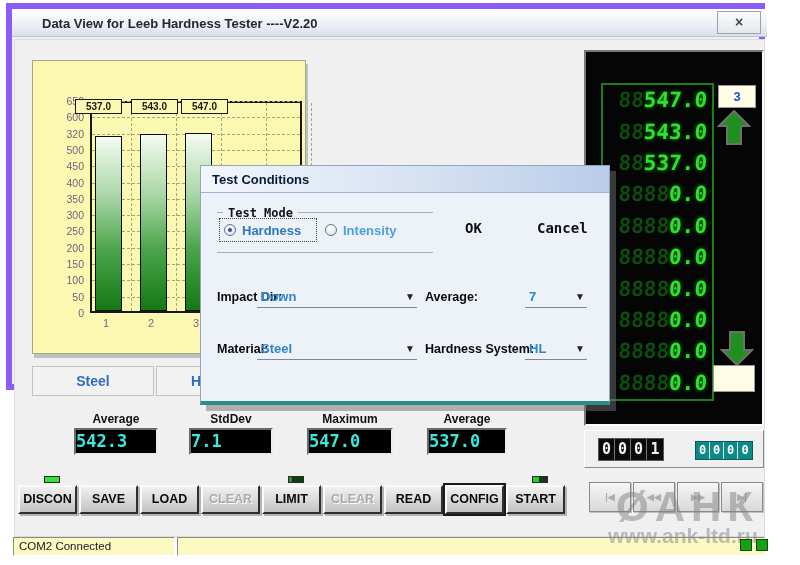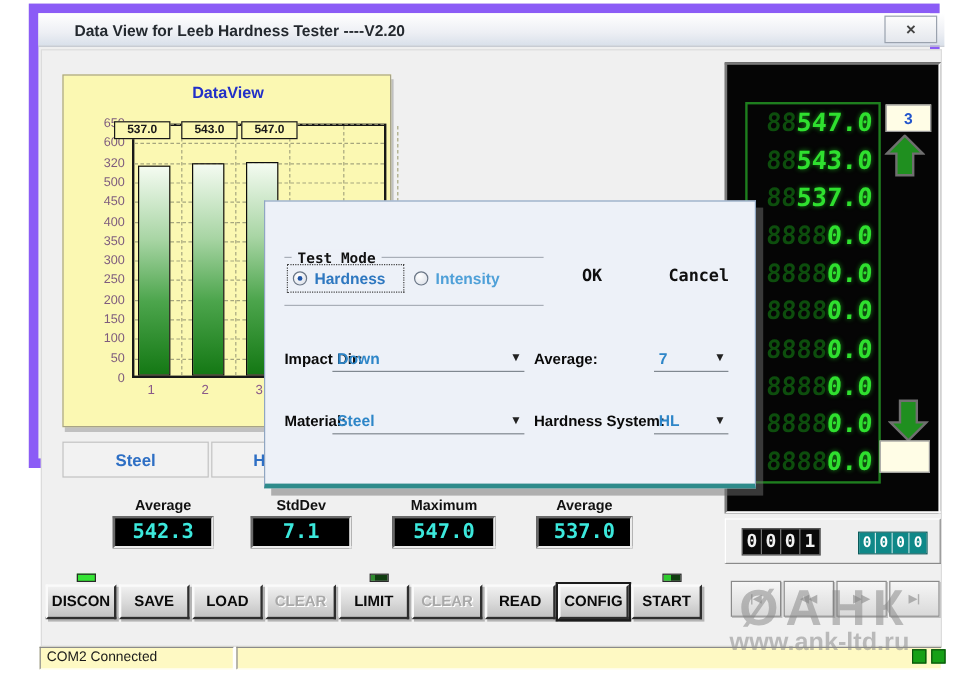--- a/index.html
+++ b/index.html
@@ -1,20 +1,20 @@
 <!DOCTYPE html>
 <html><head>
 <meta charset="utf-8">
 <style>
   * { margin:0; padding:0; box-sizing:border-box; }
   html,body { width:800px; height:565px; background:#fff; overflow:hidden;
     font-family:"Liberation Sans", sans-serif; }
   .abs { position:absolute; }
-  #window { position:absolute; left:24px; top:3px; width:759px; height:387px;
-    background:#EFEFEF; border:8px solid #8b5cf6; }
+  #window { position:absolute; left:6px; top:3px; width:759px; height:387px;
+    background:#EFEFEF; border:6px solid #8b5cf6; }
   
   #titlebar { left:0; top:0; width:755px; height:28px;
     background:linear-gradient(180deg,#FFFFFF 0%,#EDEFF4 60%,#D9E0EA 100%);
     border-bottom:1px solid #BFC4CC; }
   #title-text { left:30px; top:7px; font-size:13px; font-weight:bold; color:#24292F; }
   #close-btn { left:705px; top:2px; width:44px; height:23px; text-align:center;
     background:linear-gradient(180deg,#FCFCFC,#E4E7ED); border:1px solid #9AA2AE;
     font-size:14px; font-weight:bold; color:#444; line-height:21px; cursor:default; }
   #content-frame { left:2px; top:30px; width:751px; height:498px; border:1px solid #DCDCDC;
     background:#F0F0F0; }
@@ -88,21 +88,21 @@
   #counter-teal .cell { width:14px; height:17px; background:#0F8888; color:#FFFFFF;
     font-family:"DejaVu Sans Mono", monospace; font-size:12px; font-weight:bold;
     text-align:center; line-height:17px; border-right:1px solid #CFE8E8; }
   #counter-teal .cell:last-child { border-right:none; }
   
   .statlabel { position:absolute; top:403px; font-size:12px; font-weight:bold; color:#111;
     text-align:center; }
   .statbox { position:absolute; top:419px; height:27px; background:#000;
     border:2px solid; border-color:#6a6a6a #ececec #ececec #6a6a6a;
     font-family:"DejaVu Sans Mono", monospace; font-size:17px; font-weight:bold;
-    color:#3CE8DC; text-align:center; line-height:23px; }
+    color:#3CE8DC; line-height:23px; }
   
   .btn { position:absolute; top:476px; width:59px; height:29px;
     background:linear-gradient(180deg,#F0F0F0 0%,#D8D8D8 55%,#C2C2C2 100%);
     border:2px solid; border-color:#FAFAFA #2e2e2e #2e2e2e #FAFAFA;
     box-shadow:2px 2px 0 rgba(0,0,0,0.25);
     font-size:12.5px; font-weight:bold; color:#0a0a0a; text-align:center;
     line-height:25px; cursor:pointer; font-family:"Liberation Sans", sans-serif; }
   .btn.disabled { color:#A9A9A9; text-shadow:1px 1px 0 #FFFFFF; cursor:default; }
   .btn.default { box-shadow:0 0 0 2px #1c1c1c, 2px 2px 0 rgba(0,0,0,0.25); }
   .btnled { position:absolute; top:467px; width:16px; height:7px; border:1px solid #2a2a2a; }
@@ -132,21 +132,20 @@
 <div id="window">
   <div id="titlebar" class="abs">
     <span id="title-text" class="abs">Data View for Leeb Hardness Tester ----V2.20</span>
     <div id="close-btn" class="abs">
       <span>×</span>
     </div>
   </div>
   <div id="content-frame" class="abs"></div>
 
   <div id="chart-panel" class="abs">
-    <div id="chart-title" class="abs">DataView</div>
   <div class="plot abs" style="left: 57px; top: 40px; width: 212px; height: 212px;">
         <div class="hgrid" style="left: 0px; top: 193.692px; width: 208px;"></div>
         <div class="hgrid" style="left: 0px; top: 177.385px; width: 208px;"></div>
         <div class="hgrid" style="left: 0px; top: 161.077px; width: 208px;"></div>
         <div class="hgrid" style="left: 0px; top: 144.769px; width: 208px;"></div>
         <div class="hgrid" style="left: 0px; top: 128.462px; width: 208px;"></div>
         <div class="hgrid" style="left: 0px; top: 112.154px; width: 208px;"></div>
         <div class="hgrid" style="left: 0px; top: 95.8462px; width: 208px;"></div>
         <div class="hgrid" style="left: 0px; top: 79.5385px; width: 208px;"></div>
         <div class="hgrid" style="left: 0px; top: 63.2308px; width: 208px;"></div>
@@ -224,20 +223,23 @@
       </div>
     <div id="counter-teal">
         <div class="cell">0</div>
         <div class="cell">0</div>
         <div class="cell">0</div>
         <div class="cell">0</div>
       </div>
   </div>
 
   <div id="dialog" class="abs">
+    <div id="dialog-titlebar" class="abs">
+      <span id="dialog-title" class="abs">Test Conditions</span>
+    </div>
     <div class="groupline" style="left:16px; top:46px; width:216px;"></div>
     <div class="groupline" style="left:16px; top:86px; width:216px;"></div>
     <span id="group-label" class="abs">Test Mode</span>
     <div class="radio-wrap" style="left:124px; width:92px;">
       <span class="radio-circle"></span>
       <span class="radio-label" style="color:#4FA0D8;">Intensity</span>
     </div>
     <div class="radio-wrap focused" style="left:18px; width:98px; padding-left:4px;">
       <span class="radio-circle checked"></span>
       <span class="radio-label" style="color:#2E78C0;">Hardness</span>

